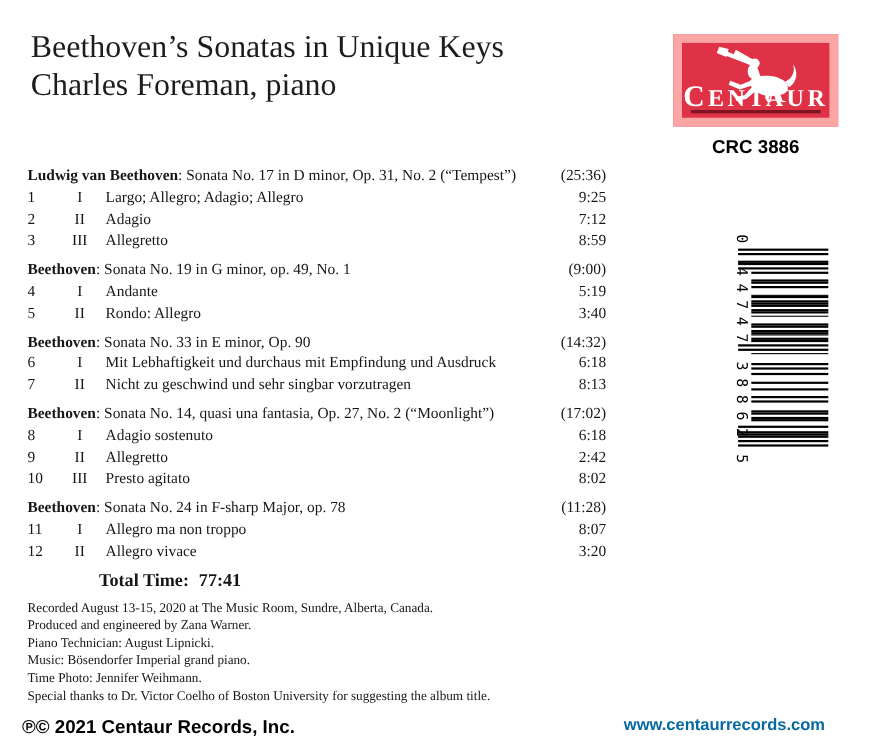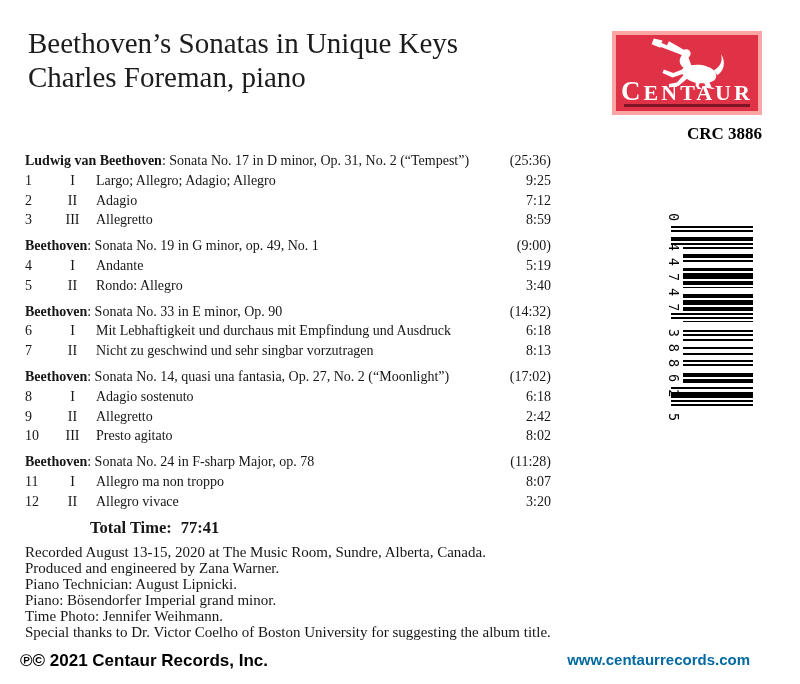--- a/index.html
+++ b/index.html
@@ -5,44 +5,44 @@
   html,body{margin:0;padding:0;background:#ffffff;}
   .page{position:relative;width:800px;height:684px;background:#ffffff;overflow:hidden;
         font-family:"Liberation Serif", serif;color:#161616;}
 
   
   .titles{position:absolute;left:28px;top:26px;line-height:34px;font-size:29px;color:#1c1c1c;}
   .titles .t1{font-style:italic;font-size:31px;}
 
   
   .logo{position:absolute;left:612px;top:31px;width:150px;height:84px;
-        background:#e0striped;box-sizing:border-box;border:4px solid #fca5a5;}
+        background:#e0striped;box-sizing:border-box;border:8px solid #fca5a5;}
   .centaur-svg{position:absolute;left:50%;top:2px;transform:translateX(-50%);}
   .logo-name{position:absolute;left:0;right:0;bottom:7px;text-align:center;color:#fff;
              font-weight:bold;font-size:22px;letter-spacing:3px;line-height:22px;}
   .logo-name::first-letter{font-size:27px;}
   .logo-line{position:absolute;left:8px;right:8px;bottom:4px;height:3px;}
-  .catalog{position:absolute;left:612px;top:124px;width:150px;text-align:right;
-           font-family:Liberation Serif, serif;font-weight:bold;font-size:17px;color:#000;}
+  .catalog{position:absolute;left:612px;top:124px;width:150px;text-align:center;
+           font-family:Liberation Sans, sans-serif;font-weight:bold;font-size:17px;color:#000;}
 
   
   .tracklist{position:absolute;left:25px;top:151px;width:526px;font-size:14px;}
   .trow{position:relative;line-height:19.8px;white-space:nowrap;padding-right:58px;}
   .trow .time{position:absolute;right:0;top:0;}
   .section{margin-top:6px;}
   .section:first-child{margin-top:0;}
   .num{display:inline-block;width:31px;}
   .mvt{display:inline-block;width:33px;text-align:center;margin-right:7px;}
   .composer{font-weight:bold;}
 
   .total{position:absolute;left:90px;top:518px;font-weight:bold;font-size:16.5px;}
   .total .tv{margin-left:9px;text-align:center;}
 
   
-  .credits{position:absolute;left:25px;top:545px;font-size:15px;line-height:15.9px;}
+  .credits{position:absolute;left:25px;top:545px;font-size:12px;line-height:15.9px;}
 
   
   .copy{position:absolute;left:20px;top:651px;font-family:"Liberation Sans",sans-serif;
         font-weight:bold;font-size:17px;color:#000;}
   .site{position:absolute;right:50px;top:651px;font-family:"Liberation Sans",sans-serif;
         font-weight:bold;font-size:15px;color:#0369a1;text-align:right;}
 
   
   .barcode-outer{position:absolute;left:662px;top:208px;width:90px;height:218px;}
   .barcode-inner{position:absolute;left:-64px;top:63px;width:218px;height:92px;
@@ -128,21 +128,21 @@
     </div>
 
   <div class="total">
     <span>Total Time:</span><span class="tv">77:41</span>
   </div>
 
   <div class="credits" id="credits">
       <div class="cline">Recorded August 13-15, 2020 at The Music Room, Sundre, Alberta, Canada.</div>
       <div class="cline">Produced and engineered by Zana Warner.</div>
       <div class="cline">Piano Technician: August Lipnicki.</div>
-      <div class="cline">Piano: Bösendorfer Imperial grand minor.</div>
+      <div class="cline">Music: Bösendorfer Imperial grand piano.</div>
       <div class="cline">Time Photo: Jennifer Weihmann.</div>
       <div class="cline">Special thanks to Dr. Victor Coelho of Boston University for suggesting the album title.</div>
     </div>
 
   <div class="barcode-outer">
     <div class="barcode-inner">
       <div class="bars" id="bars">
           <div class="m on g"></div>
           <div class="m g"></div>
           <div class="m on g"></div>

